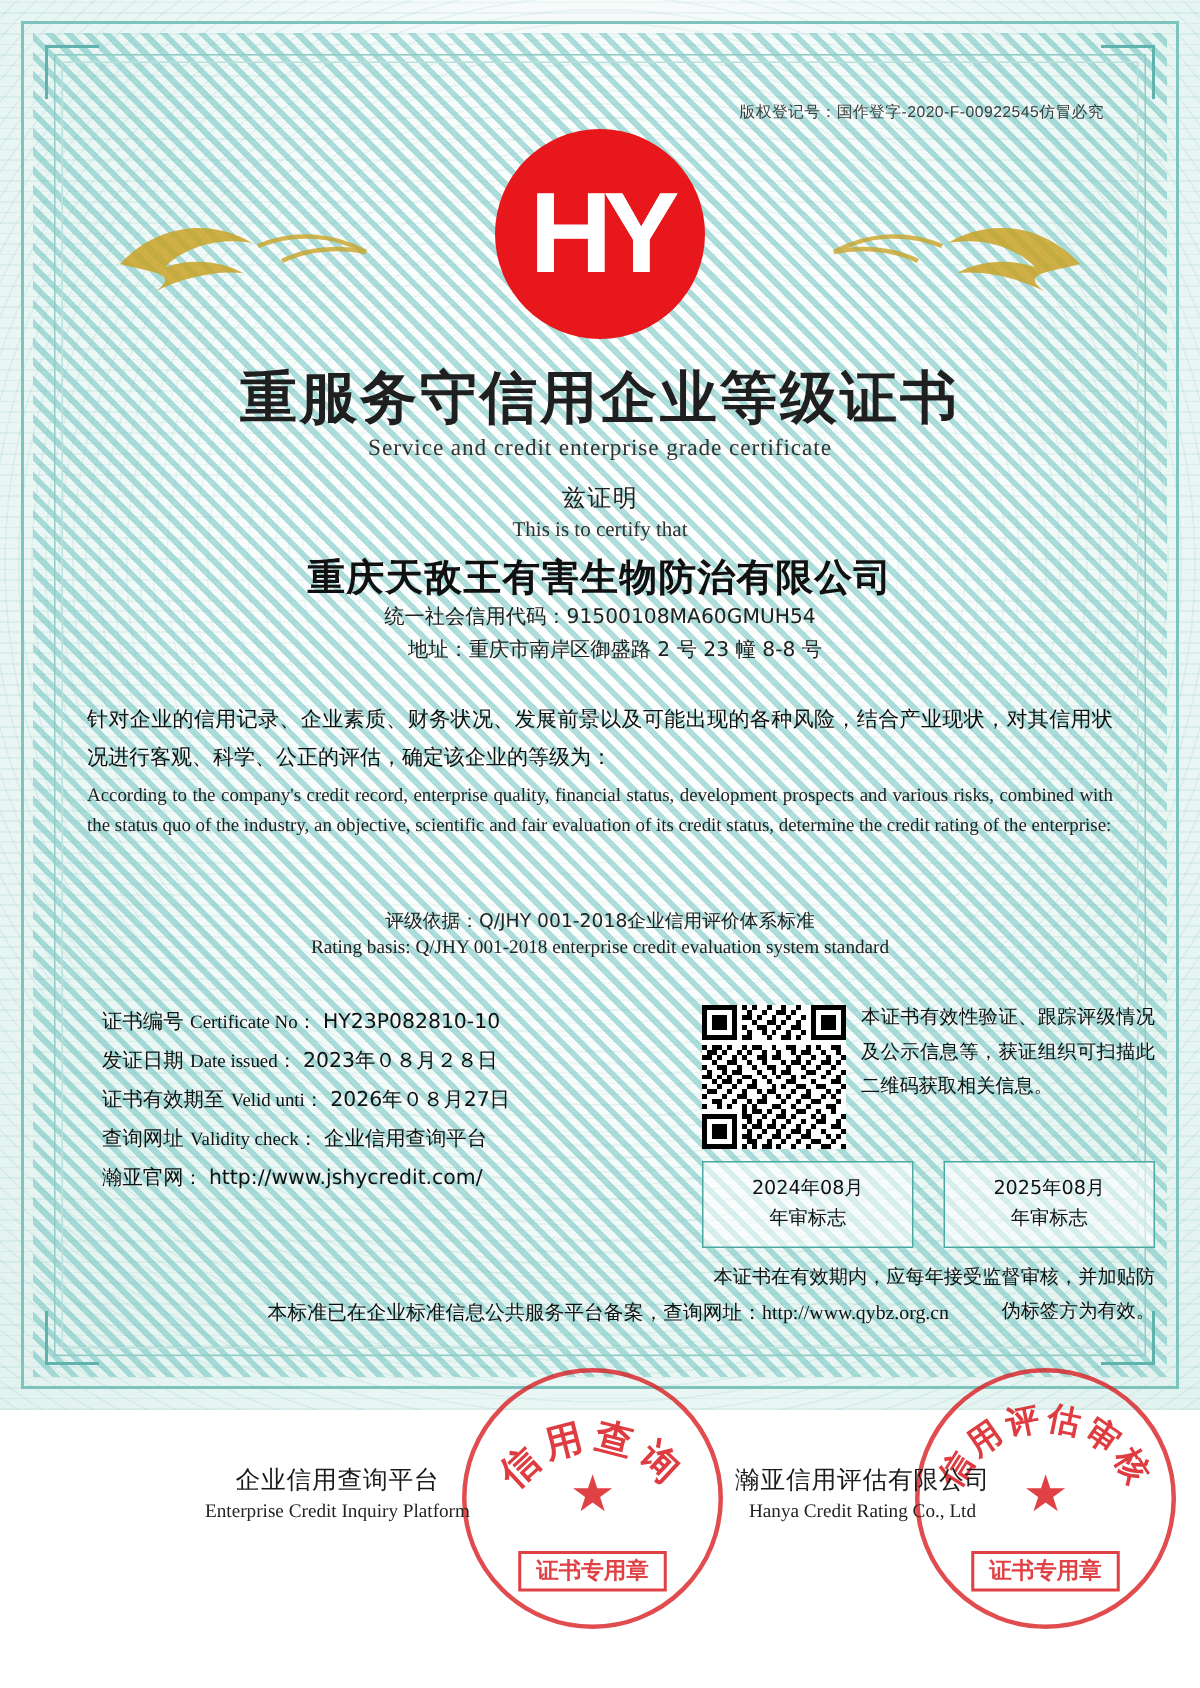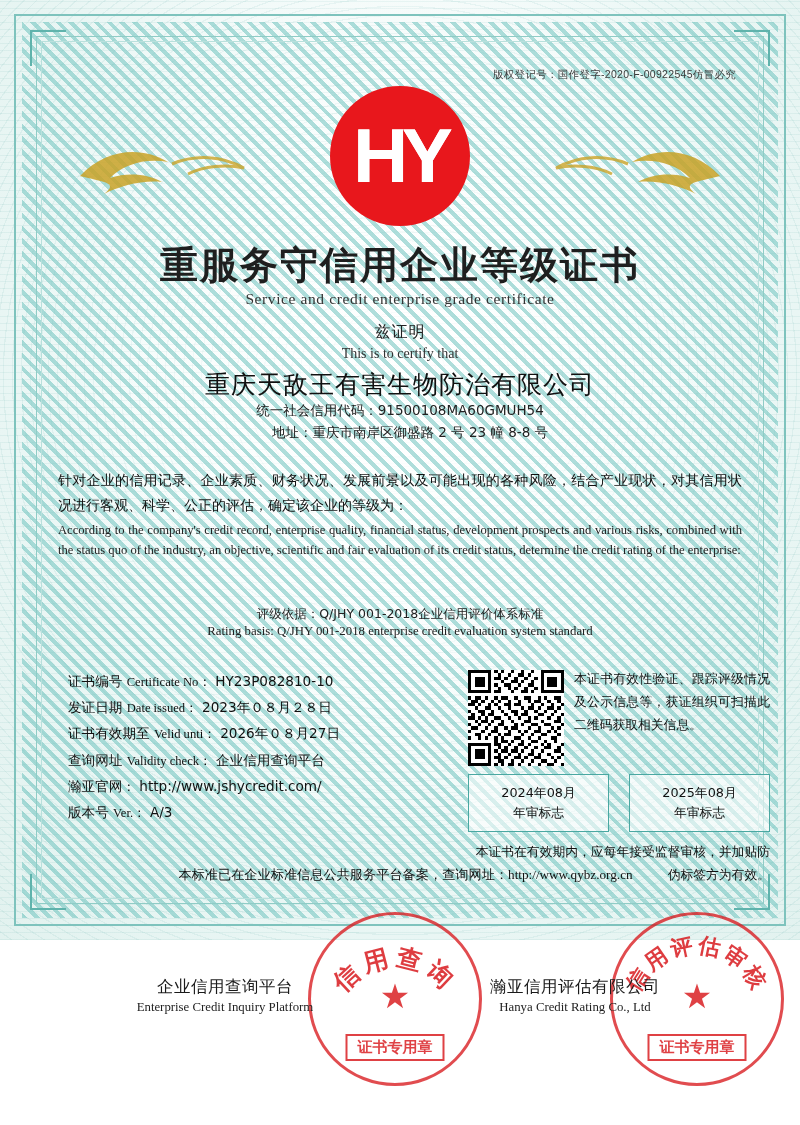--- a/index.html
+++ b/index.html
@@ -113,21 +113,21 @@
     font-family:"DejaVu Sans","Liberation Sans",sans-serif;
   }
   .certify-en{
     position:absolute;top:296px;left:0;right:0;text-align:center;
     font-size:14px;color:#333;
     font-family:"Liberation Serif", serif;
   }
 
   .company{
     position:absolute;top:318px;left:0;right:0;text-align:center;
-    font-size:25px;font-weight:normal;color:#111;letter-spacing:1px;
+    font-size:25px;font-weight:bold;color:#111;letter-spacing:1px;
     font-family:"DejaVu Sans","Liberation Sans",sans-serif;
   }
   .usci{
     position:absolute;top:352px;left:0;right:0;text-align:center;
     font-size:13.5px;color:#222;
     font-family:"DejaVu Sans","Liberation Sans",sans-serif;
   }
   .addr{
     position:absolute;top:374px;left:0;right:0;text-align:center;
     font-size:13.5px;color:#222;
@@ -324,25 +324,20 @@
         <span>2026年０８月27日</span>
       </div>
       <div class="row">
         <span>查询网址</span>
         <span class="lbl-en">Validity check：</span>
         <span>企业信用查询平台</span>
       </div>
       <div class="row">
         <span>瀚亚官网</span><span class="lbl-en">：</span>
         <span>http://www.jshycredit.com/</span>
-      </div>
-      <div class="row">
-        <span>版本号</span>
-        <span class="lbl-en">Ver.：</span>
-        <span>A/3</span>
       </div>
     </div>
 
     <div class="qr">
       <svg width="96" height="96" viewBox="0 0 29 29" shape-rendering="crispEdges">
         <rect width="29" height="29" fill="#ffffff"></rect>
         <g fill="#000000">
           <rect x="0" y="0" width="7" height="1"></rect>
             <rect x="0" y="6" width="7" height="1"></rect>
           <rect x="0" y="0" width="1" height="7"></rect>

